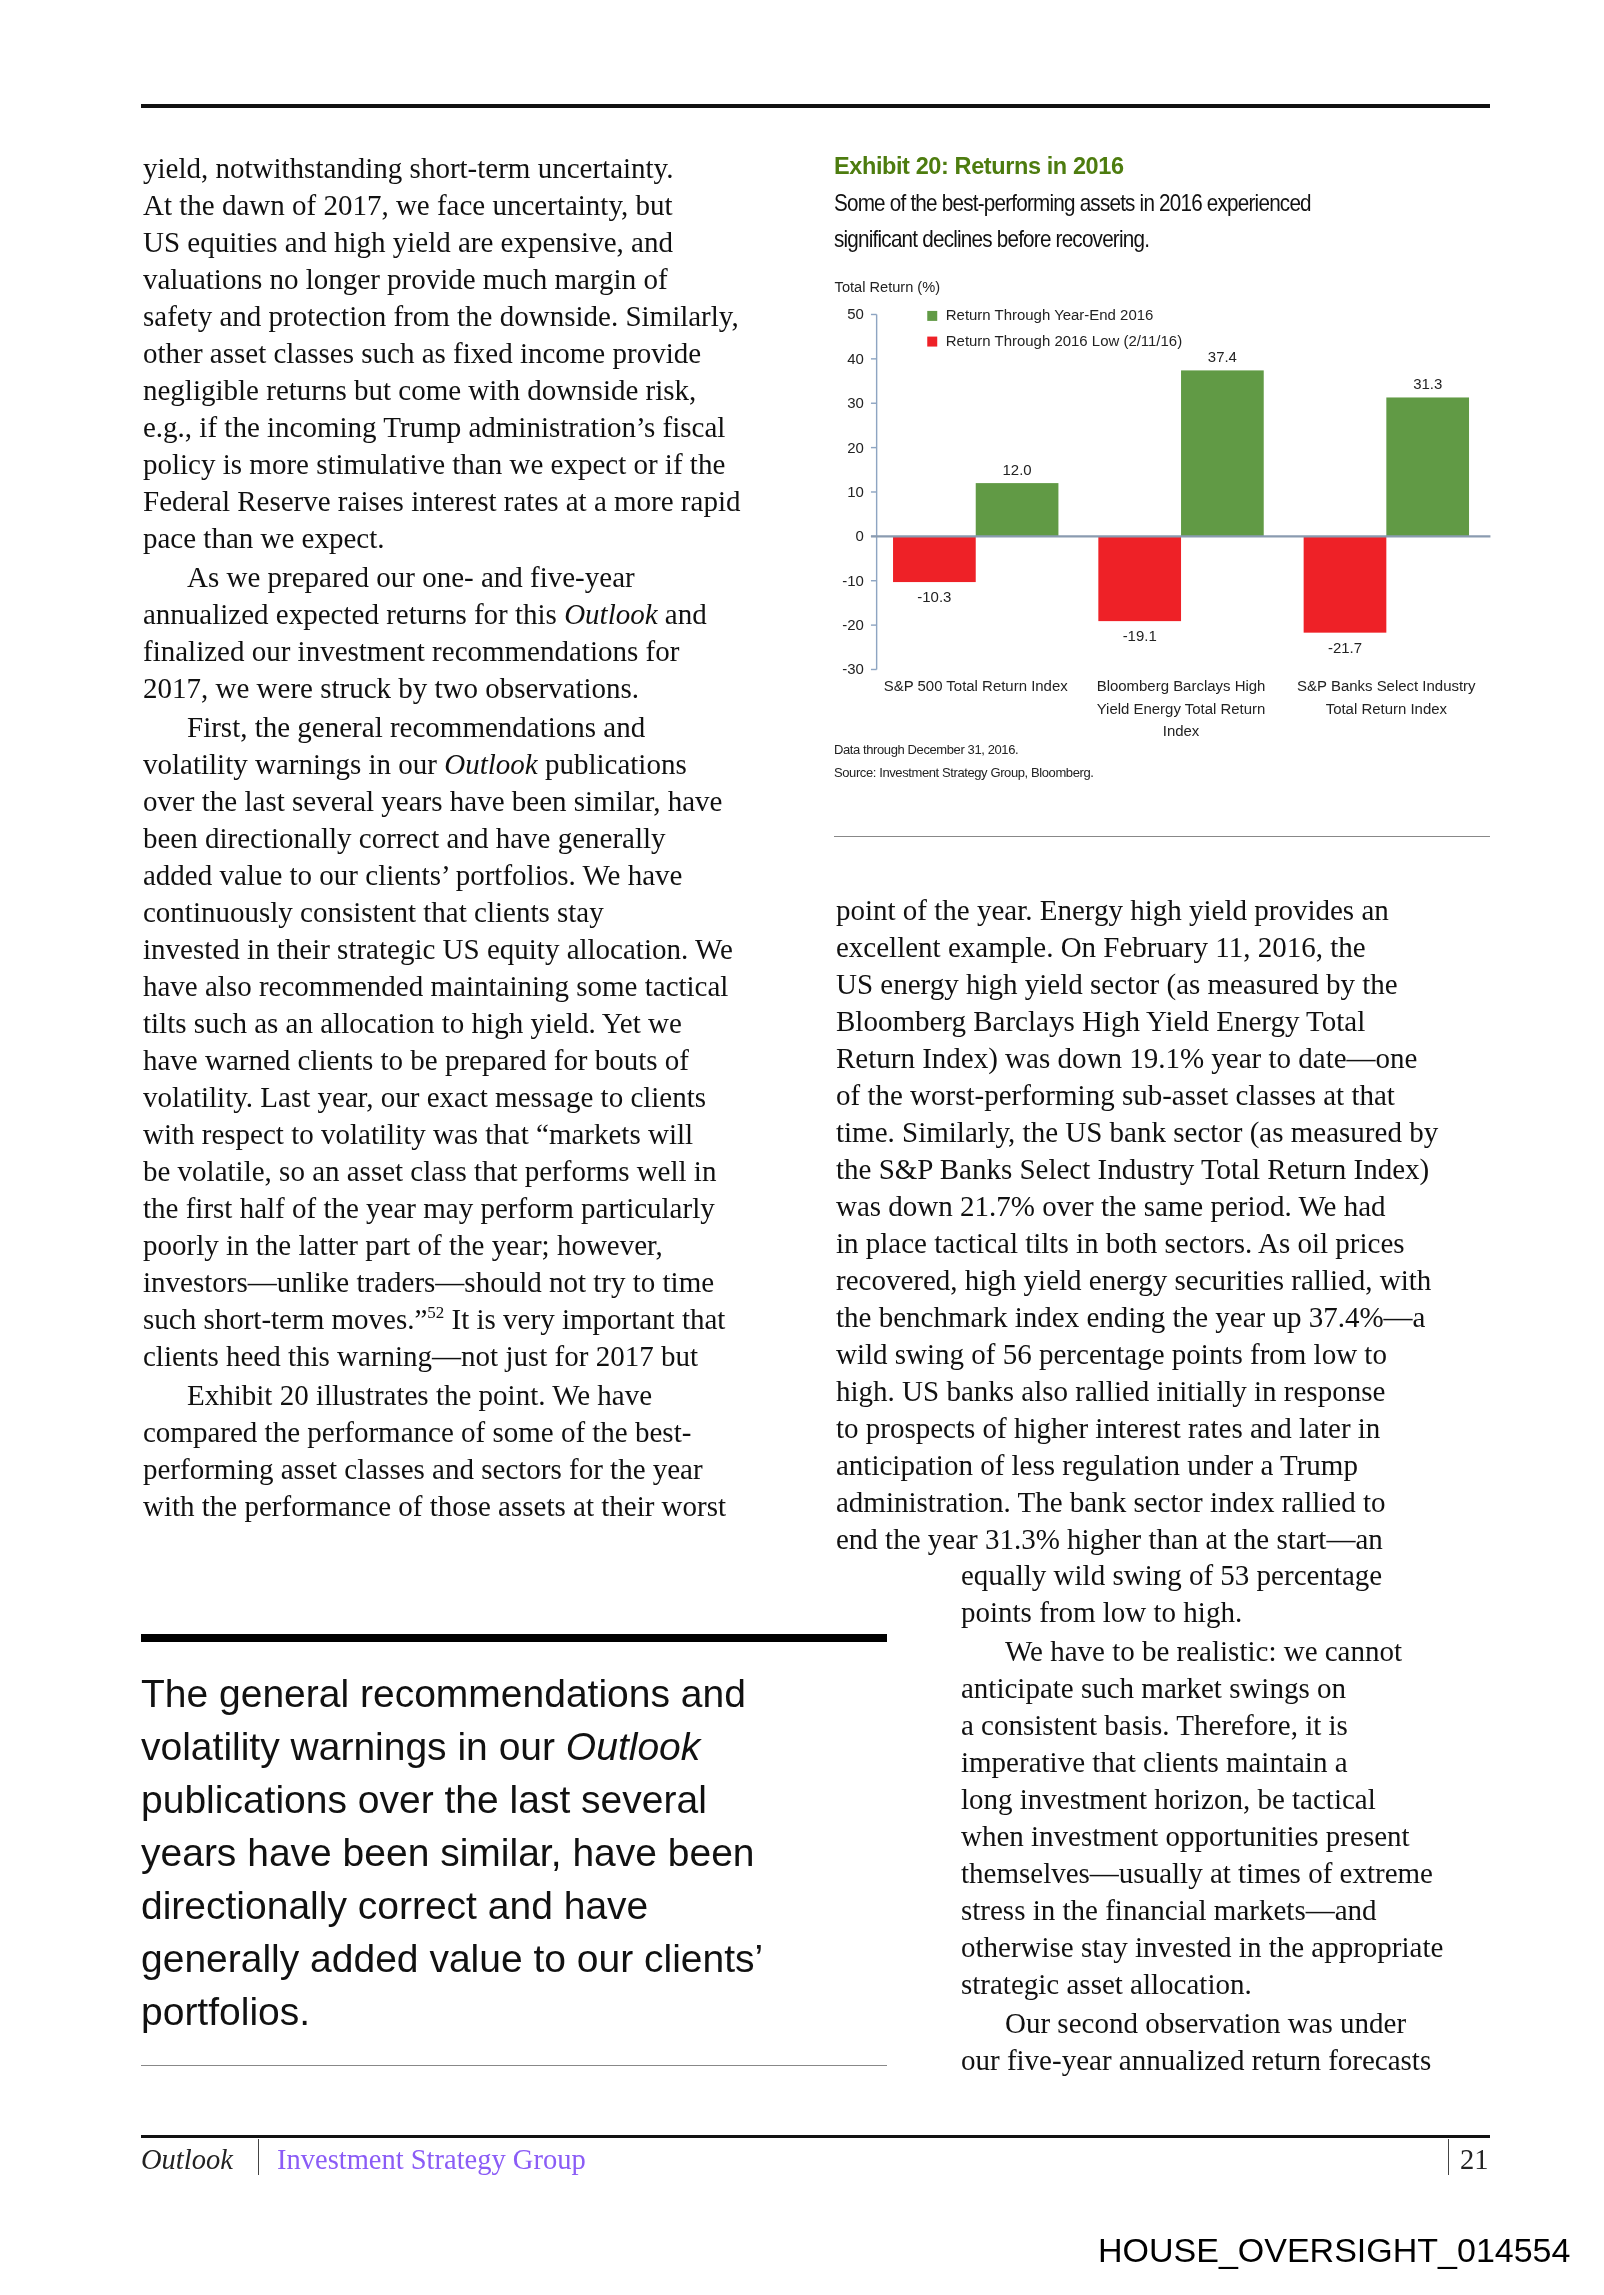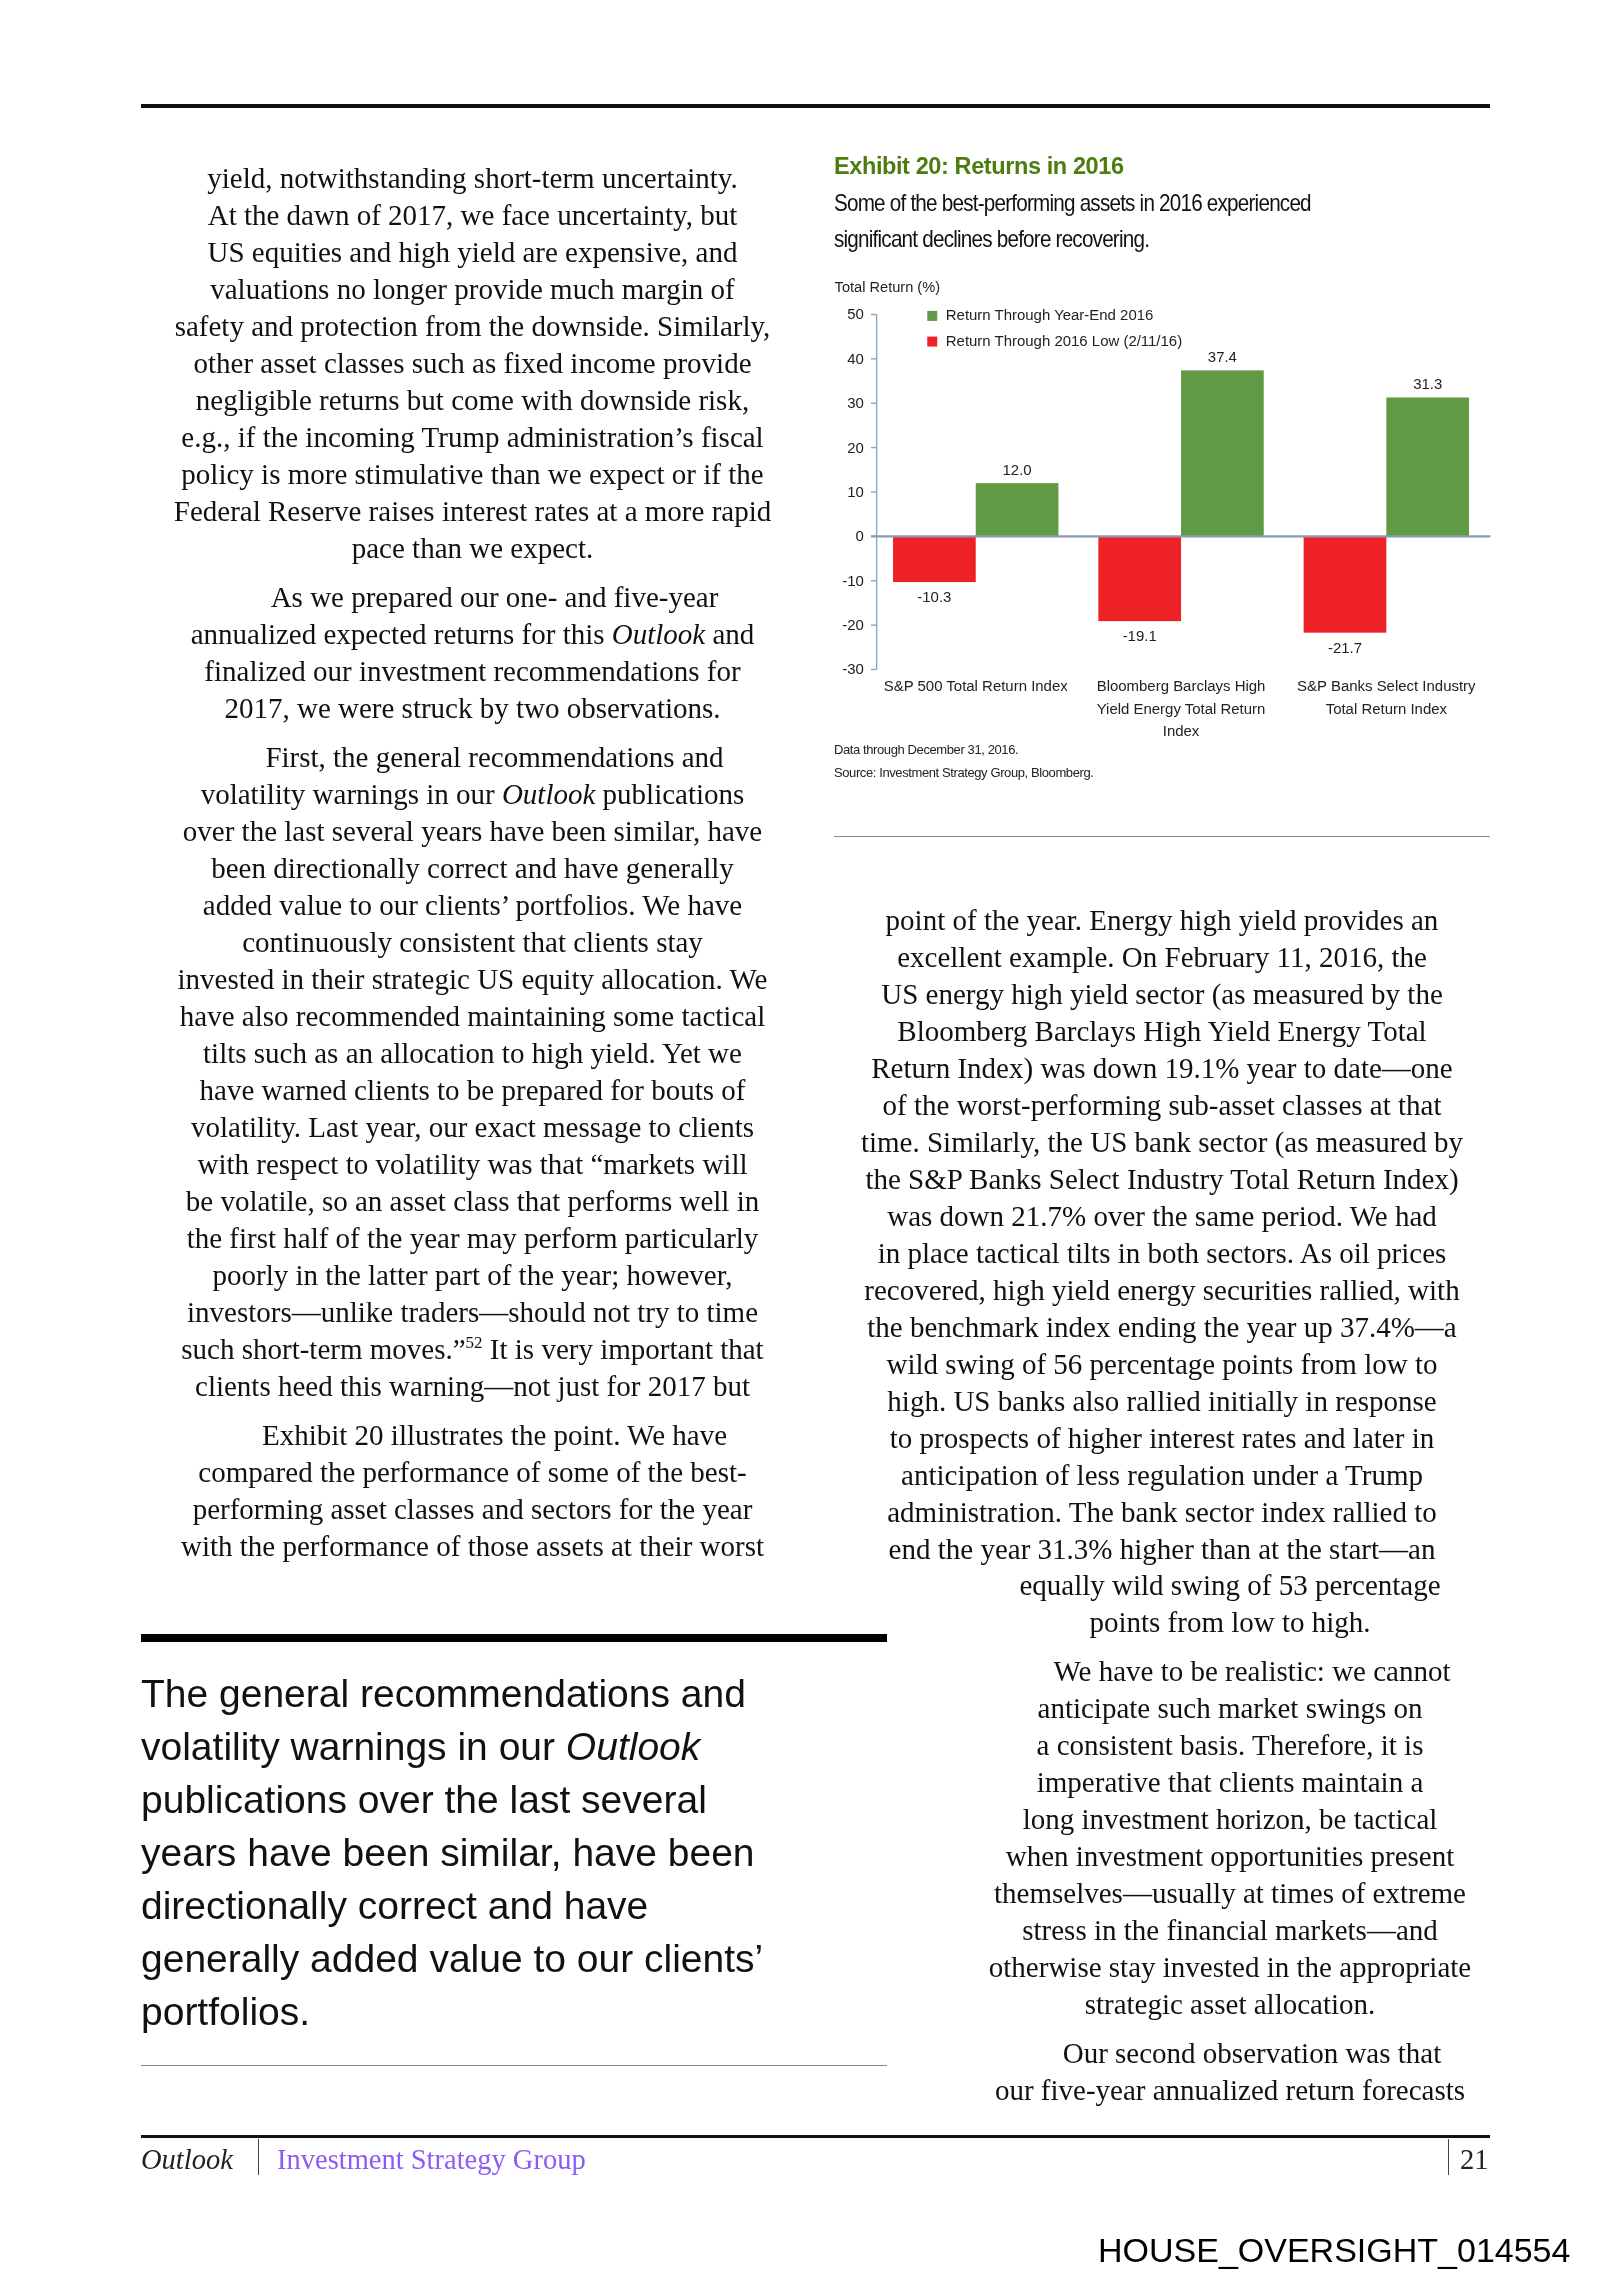--- a/index.html
+++ b/index.html
@@ -1,21 +1,21 @@
 <!DOCTYPE html>
 <html style="font-size:11.4px"><head>
 <meta charset="utf-8">
 <style>
   html, body { margin: 0; padding: 0; background: #ffffff; }
   body { width: 1604px; height: 2295px; position: relative; overflow: hidden; color: #1a1a1a; }
 
   #top-rule { position: absolute; left: 141px; top: 104px; width: 1349px; height: 3.6px; background: #111; }
 
   .col { position: absolute; font-family: "Liberation Serif", "DejaVu Serif", serif; font-size: 29px; line-height: 37px; color: #111; }
-  .col p { margin: 12px; text-align: center; }
+  .col p { margin: 2px; }
   .line { display: block; white-space: nowrap; }
   em { font-style: italic; }
   sup { font-size: 17px; line-height: 0; vertical-align: 11.4px; }
 
   #left-col { left: 141px; top: 148px; width: 663px; }
   #right-col-top { left: 834px; top: 890px; width: 656px; }
   #right-col-bottom { left: 959px; top: 1555px; width: 542px; }
 
   
   #exhibit { position: absolute; left: 834px; top: 151px; width: 656px; }
@@ -191,21 +191,21 @@
       <span class="line">a consistent basis. Therefore, it is</span>
       <span class="line">imperative that clients maintain a</span>
       <span class="line">long investment horizon, be tactical</span>
       <span class="line">when investment opportunities present</span>
       <span class="line">themselves—usually at times of extreme</span>
       <span class="line">stress in the financial markets—and</span>
       <span class="line">otherwise stay invested in the appropriate</span>
       <span class="line">strategic asset allocation.</span>
     </p>
     <p>
-      <span class="line" style="padding-left: 44px;">Our second observation was that</span>
+      <span class="line" style="padding-left: 44px;">Our second observation was under</span>
       <span class="line">our five-year annualized return forecasts</span>
     </p>
   </div>
 
 <div id="pull-rule-top"></div>
 <div id="pull-quote">
     <span class="line">The general recommendations and</span>
     <span class="line">volatility warnings in our <em>Outlook</em></span>
     <span class="line">publications over the last several</span>
     <span class="line">years have been similar, have been</span>

